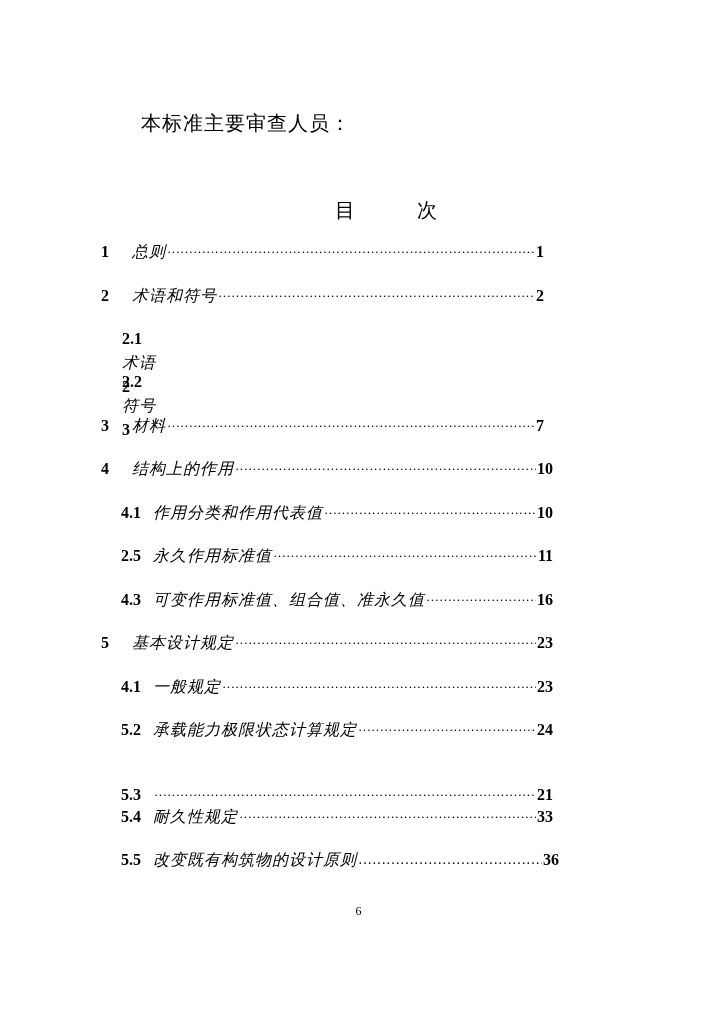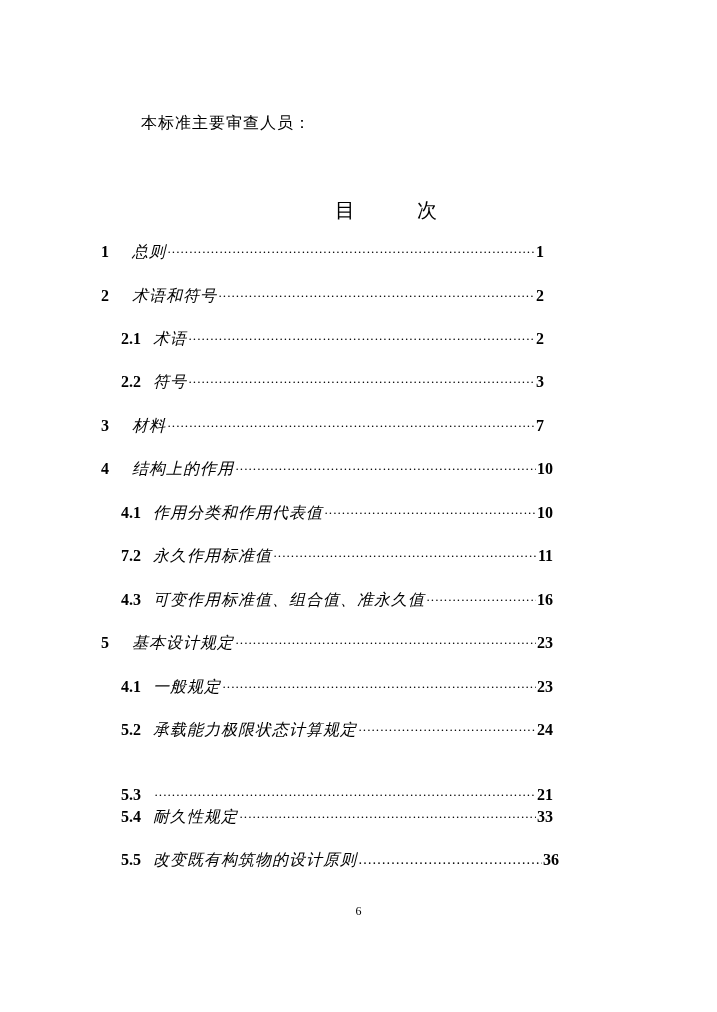--- a/index.html
+++ b/index.html
@@ -2,21 +2,21 @@
 <html><head>
   <meta charset="utf-8">
   <style>
     html, body { margin: 0; padding: 0; background: #ffffff; }
     body {
       width: 717px; height: 1012px; position: relative; overflow: hidden;
       font-family: "DejaVu Sans", sans-serif; color: #000;
     }
     .reviewers {
       position: absolute; left: 141px; top: 111px;
-      font-size: 16px; letter-spacing: 1px; line-height: 24px;
+      font-size: 20px; letter-spacing: 1px; line-height: 24px;
     }
     .toc-title {
       position: absolute; top: 196px; left: 0; width: 717px;
       font-size: 20px; line-height: 28px;
     }
     .toc-title .c1 { position: absolute; left: 335px; }
     .toc-title .c2 { position: absolute; left: 417px; }
     .toc-row {
       position: absolute; height: 24px; display: flex; align-items: baseline;
       font-size: 16px; line-height: 24px; white-space: nowrap;
@@ -37,21 +37,21 @@
       content: "……………………………………………………………";
       font-size: 14px;
     }
     .toc-row .page {
       font-family: "Liberation Serif", serif; font-weight: bold; font-size: 16px;
     }
     .lvl1 { left: 101px; width: 443px; }
     .lvl1 .num { width: 31px; display: inline-block; }
     .lvl2 { left: 121px; width: 432px; }
     .lvl2 .num { width: 32px; display: inline-block; }
-    .lvl2.narrow { width: 423px; }
+    .lvl2.narrow { width: 423px; flex-direction: column; }
     .page-footer {
       position: absolute; top: 904px; left: 0; width: 717px; text-align: center;
       font-family: "Liberation Serif", serif; font-size: 12px;
     }
   </style>
 </head>
 <body>
 
 <div>
   <div class="reviewers">本标准主要审查人员：</div>
@@ -98,21 +98,21 @@
       <span class="dots"></span>
       <span class="page">10</span>
     </div>
     <div class="toc-row lvl2" style="top:501px">
       <span class="num">4.1</span>
       <span class="label">作用分类和作用代表值</span>
       <span class="dots"></span>
       <span class="page">10</span>
     </div>
     <div class="toc-row lvl2" style="top:544px">
-      <span class="num">7.2</span>
+      <span class="num">2.5</span>
       <span class="label">永久作用标准值</span>
       <span class="dots"></span>
       <span class="page">11</span>
     </div>
     <div class="toc-row lvl2" style="top:588px">
       <span class="num">4.3</span>
       <span class="label">可变作用标准值、组合值、准永久值</span>
       <span class="dots"></span>
       <span class="page">16</span>
     </div>

